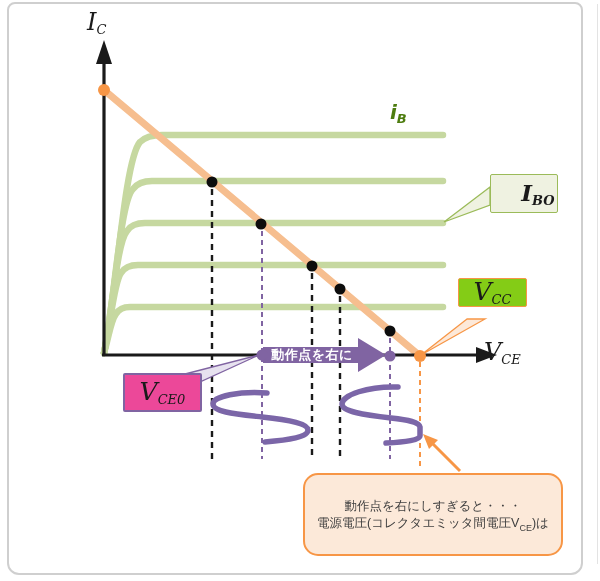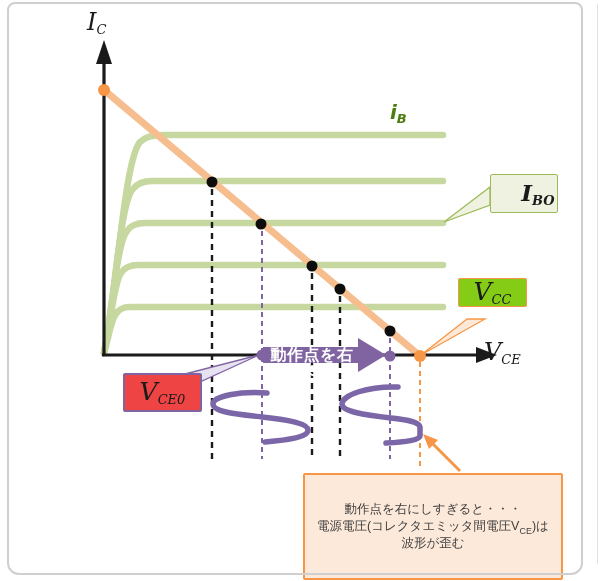--- a/index.html
+++ b/index.html
@@ -20,31 +20,31 @@
   .mlabel .m{font-family:"DejaVu Serif","Liberation Serif",serif;font-style:italic;font-size:24px;}
   .mlabel .s{font-family:"DejaVu Serif","Liberation Serif",serif;font-style:italic;font-size:13px;vertical-align:-0.28em;letter-spacing:0;}
   .mlabel.sans .m,.mlabel.sans .s{font-family:"DejaVu Sans","Liberation Sans",sans-serif;}
   
   .cbox{position:absolute;display:flex;align-items:center;justify-content:center;box-sizing:border-box;}
   .box-ibo{left:490px;top:174px;width:68px;height:39px;background:#EFF2E1;border:1.5px solid #9BBB59;border-radius:2px;padding-left:28px;}
   .box-ibo .m,.box-ibo .s{font-weight:700;}
   .box-ibo .m{font-size:23px;}
   .box-vcc{left:458px;top:278px;width:69px;height:29px;background:#84cc16;border:1.5px solid #F79646;border-radius:2px;}
   .box-vcc .m{font-size:25px;}
-  .box-vce0{left:123px;top:373px;width:79px;height:39px;background:#ef4444;border:2px solid #8064A2;border-radius:2px;}
+  .box-vce0{left:123px;top:373px;width:79px;height:39px;background:#ec4899;border:2px solid #8064A2;border-radius:2px;}
   .box-vce0 .m{font-size:25px;}
   
   .move-label{
     position:absolute;left:266px;top:347px;width:92px;text-align:center;
-    color:#ffffff;font-size:16px;font-weight:700;letter-spacing:0.5px;line-height:15px;
+    color:#ffffff;font-size:13px;font-weight:700;letter-spacing:0.5px;line-height:15px;
   }
   
   .ann-box{
-    position:absolute;left:303px;top:473px;width:260px;height:107px;
-    background:#FCE9D9;border:2px solid #F79646;border-radius:2px;
+    position:absolute;left:303px;top:473px;width:260px;height:83px;
+    background:#FCE9D9;border:2px solid #F79646;border-radius:15px;
     box-sizing:border-box;display:flex;align-items:center;justify-content:center;
   }
   .ann-lines{width:100%;text-align:center;color:#3F3F3F;font-size:12.5px;line-height:17px;}
   .ann-lines sub{font-size:9px;line-height:0;}
 </style>
 </head>
 <body>
 
 <div class="stage">
 
@@ -116,19 +116,18 @@
   <div class="cbox box-vce0">
     <div class="mlabel" style="position:static;"><span class="m">V</span><span class="s">CE0</span></div>
   </div>
 
   <div class="move-label">動作点を右に</div>
 
   <div class="ann-box">
     <div class="ann-lines">
         <div><span>動作点を右にしすぎると・・・</span></div>
         <div><span>電源電圧(コレクタエミッタ間電圧</span><span>V</span><sub>CE</sub><span>)は</span></div>
-        <div><span>波形が歪む</span></div>
       </div>
   </div>
 
   <div class="frame"></div>
   <div class="edge"></div>
 </div>
 
 </body></html>

